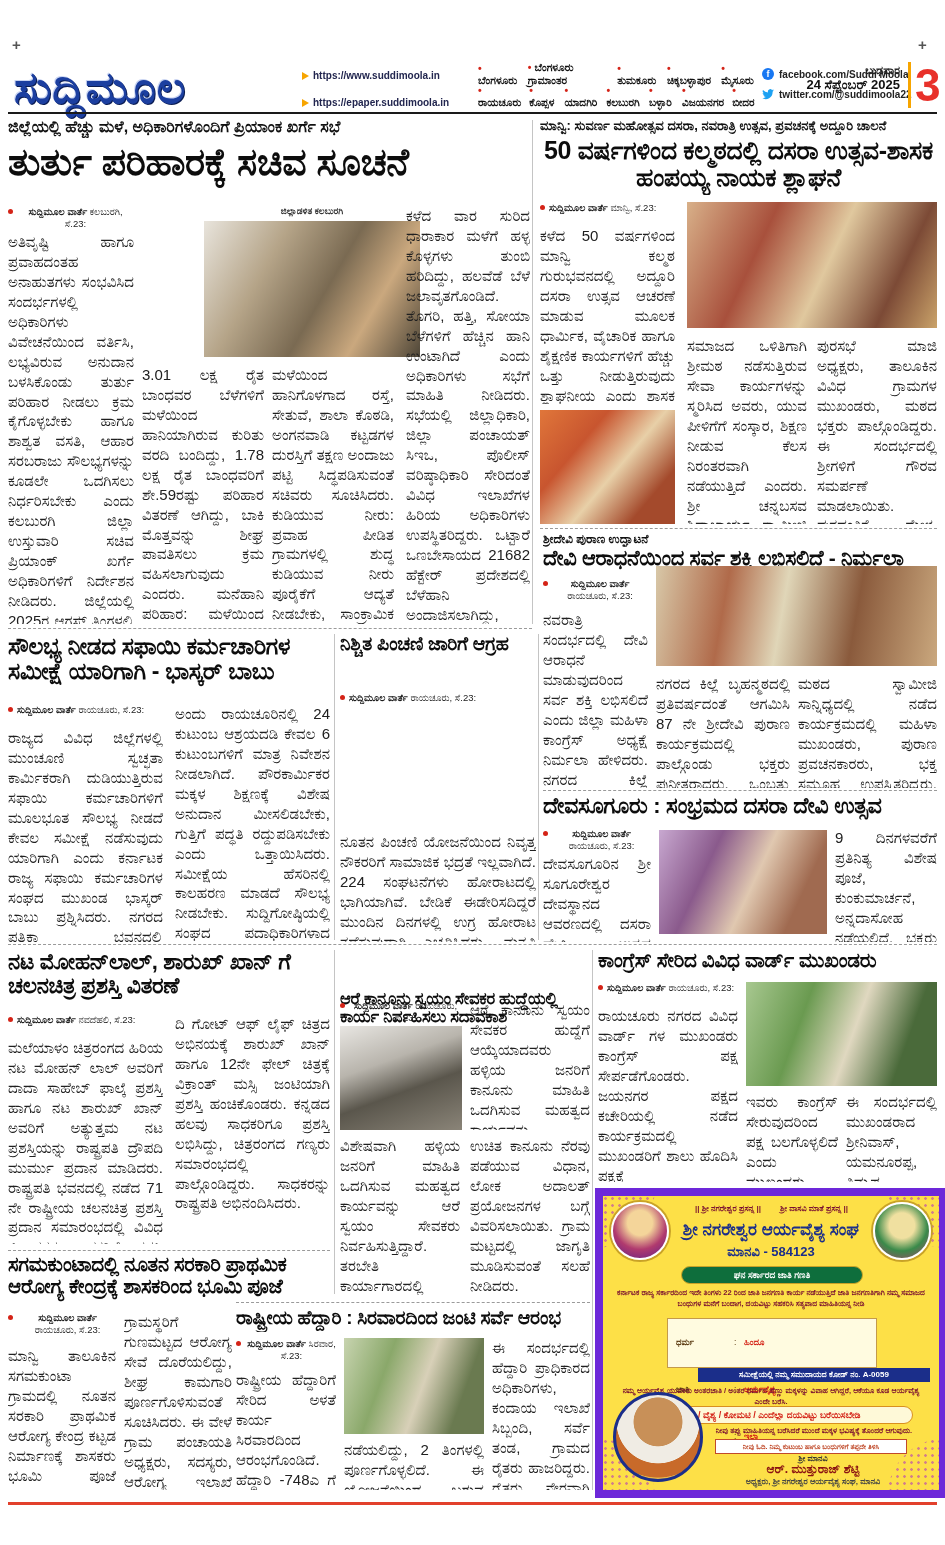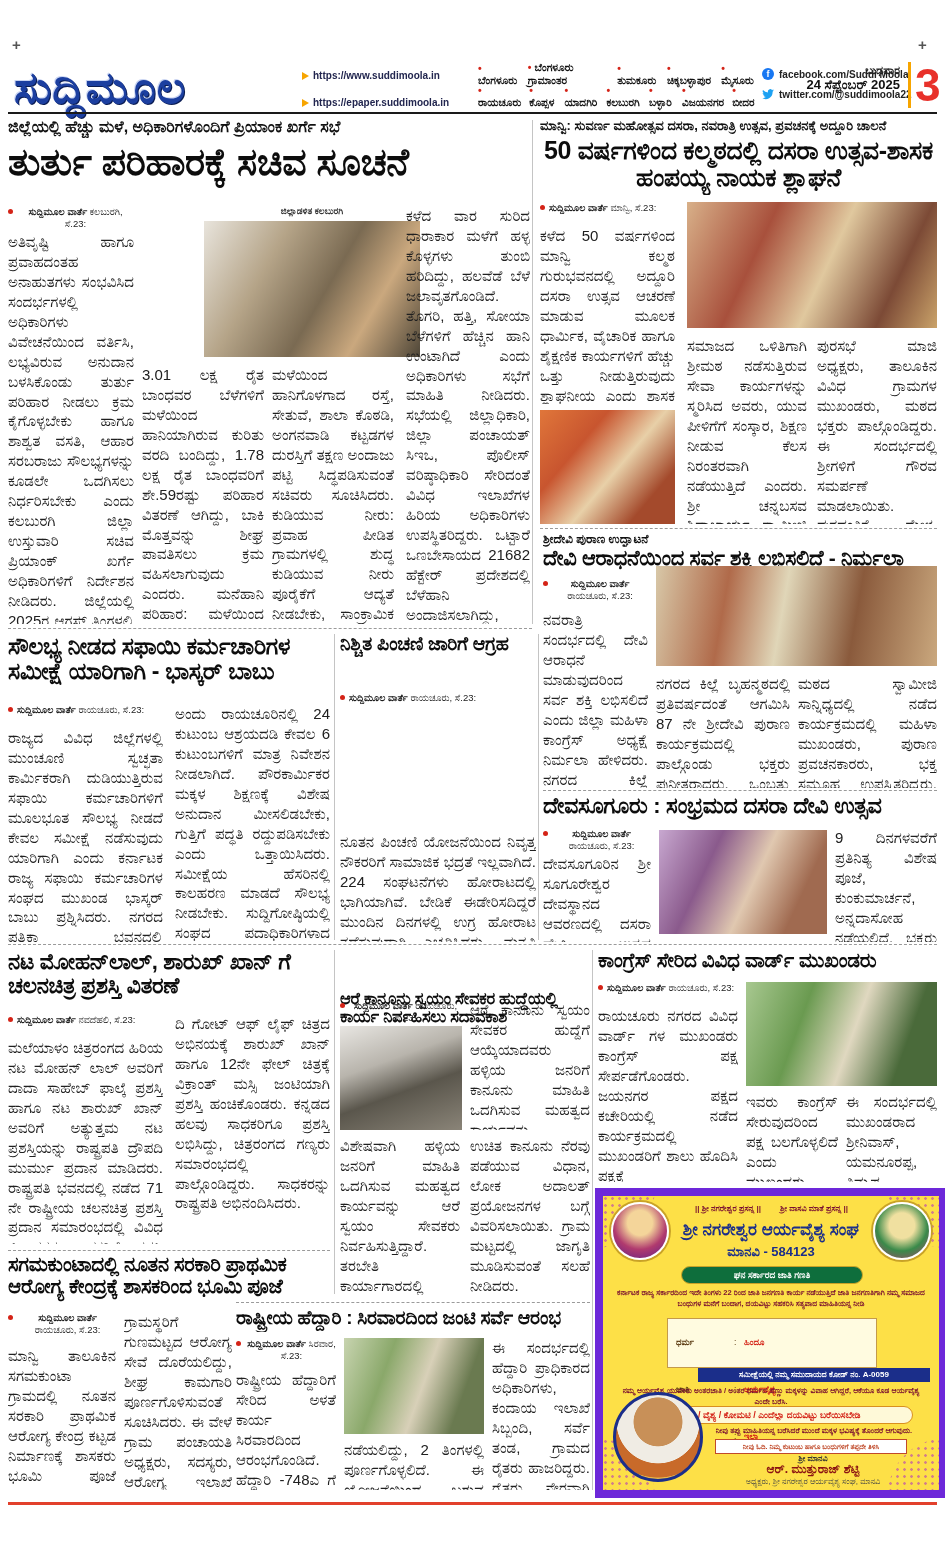--- a/index.html
+++ b/index.html
@@ -57,21 +57,21 @@
   .ad-row .l{width:58px;font-weight:bold;color:#5a3a10;}
   .ad-row .c{width:10px;color:#5a3a10;}
   .ad-row .v{font-weight:800;color:#d42317;}
   .ad-code{background:#1b2e8a;color:#fff;font-size:8px;font-weight:bold;text-align:center;line-height:14px;}
   .ad-pill{border:1.5px solid #d98f1f;background:#fef9d8;border-radius:10px;color:#d42317;
            font-size:9px;font-weight:800;text-align:center;line-height:16px;}
   .ad-note3{border:1px solid #c04a2a;background:#fff;color:#c04a2a;font-size:7px;font-weight:bold;
             text-align:center;line-height:13px;}
   .ad-sign{font-size:8px;font-weight:bold;color:#333;text-align:center;}
   .ad-name{font-size:12px;font-weight:800;color:#8a1212;text-align:center;}
-  .ad-desig{font-size:8px;font-weight:normal;color:#444;text-align:center;}
+  .ad-desig{font-size:8px;font-weight:bold;color:#444;text-align:center;}
   .deity{border-radius:50%;border:2px solid #fff;box-shadow:0 0 0 2px #c9a227;}
   .deity.left{background:radial-gradient(circle at 50% 35%,#f4d59a 0 28%,#b03a6e 60%,#5a1e8a 100%);}
   .deity.right{background:radial-gradient(circle at 50% 40%,#f0e0a0 0 30%,#3a8a4a 60%,#b03a6e 100%);}
   .ad-photo{border-radius:50%;border:3px solid #1b2e8a;
             background:radial-gradient(circle at 50% 32%,#c89058 0 34%,#f0ece4 35% 58%,#c86a2a 59% 78%,#e8b84a 79%);}
   .footer-rule{background:#e2402c;}
 </style>
 </head>
 <body>
 

